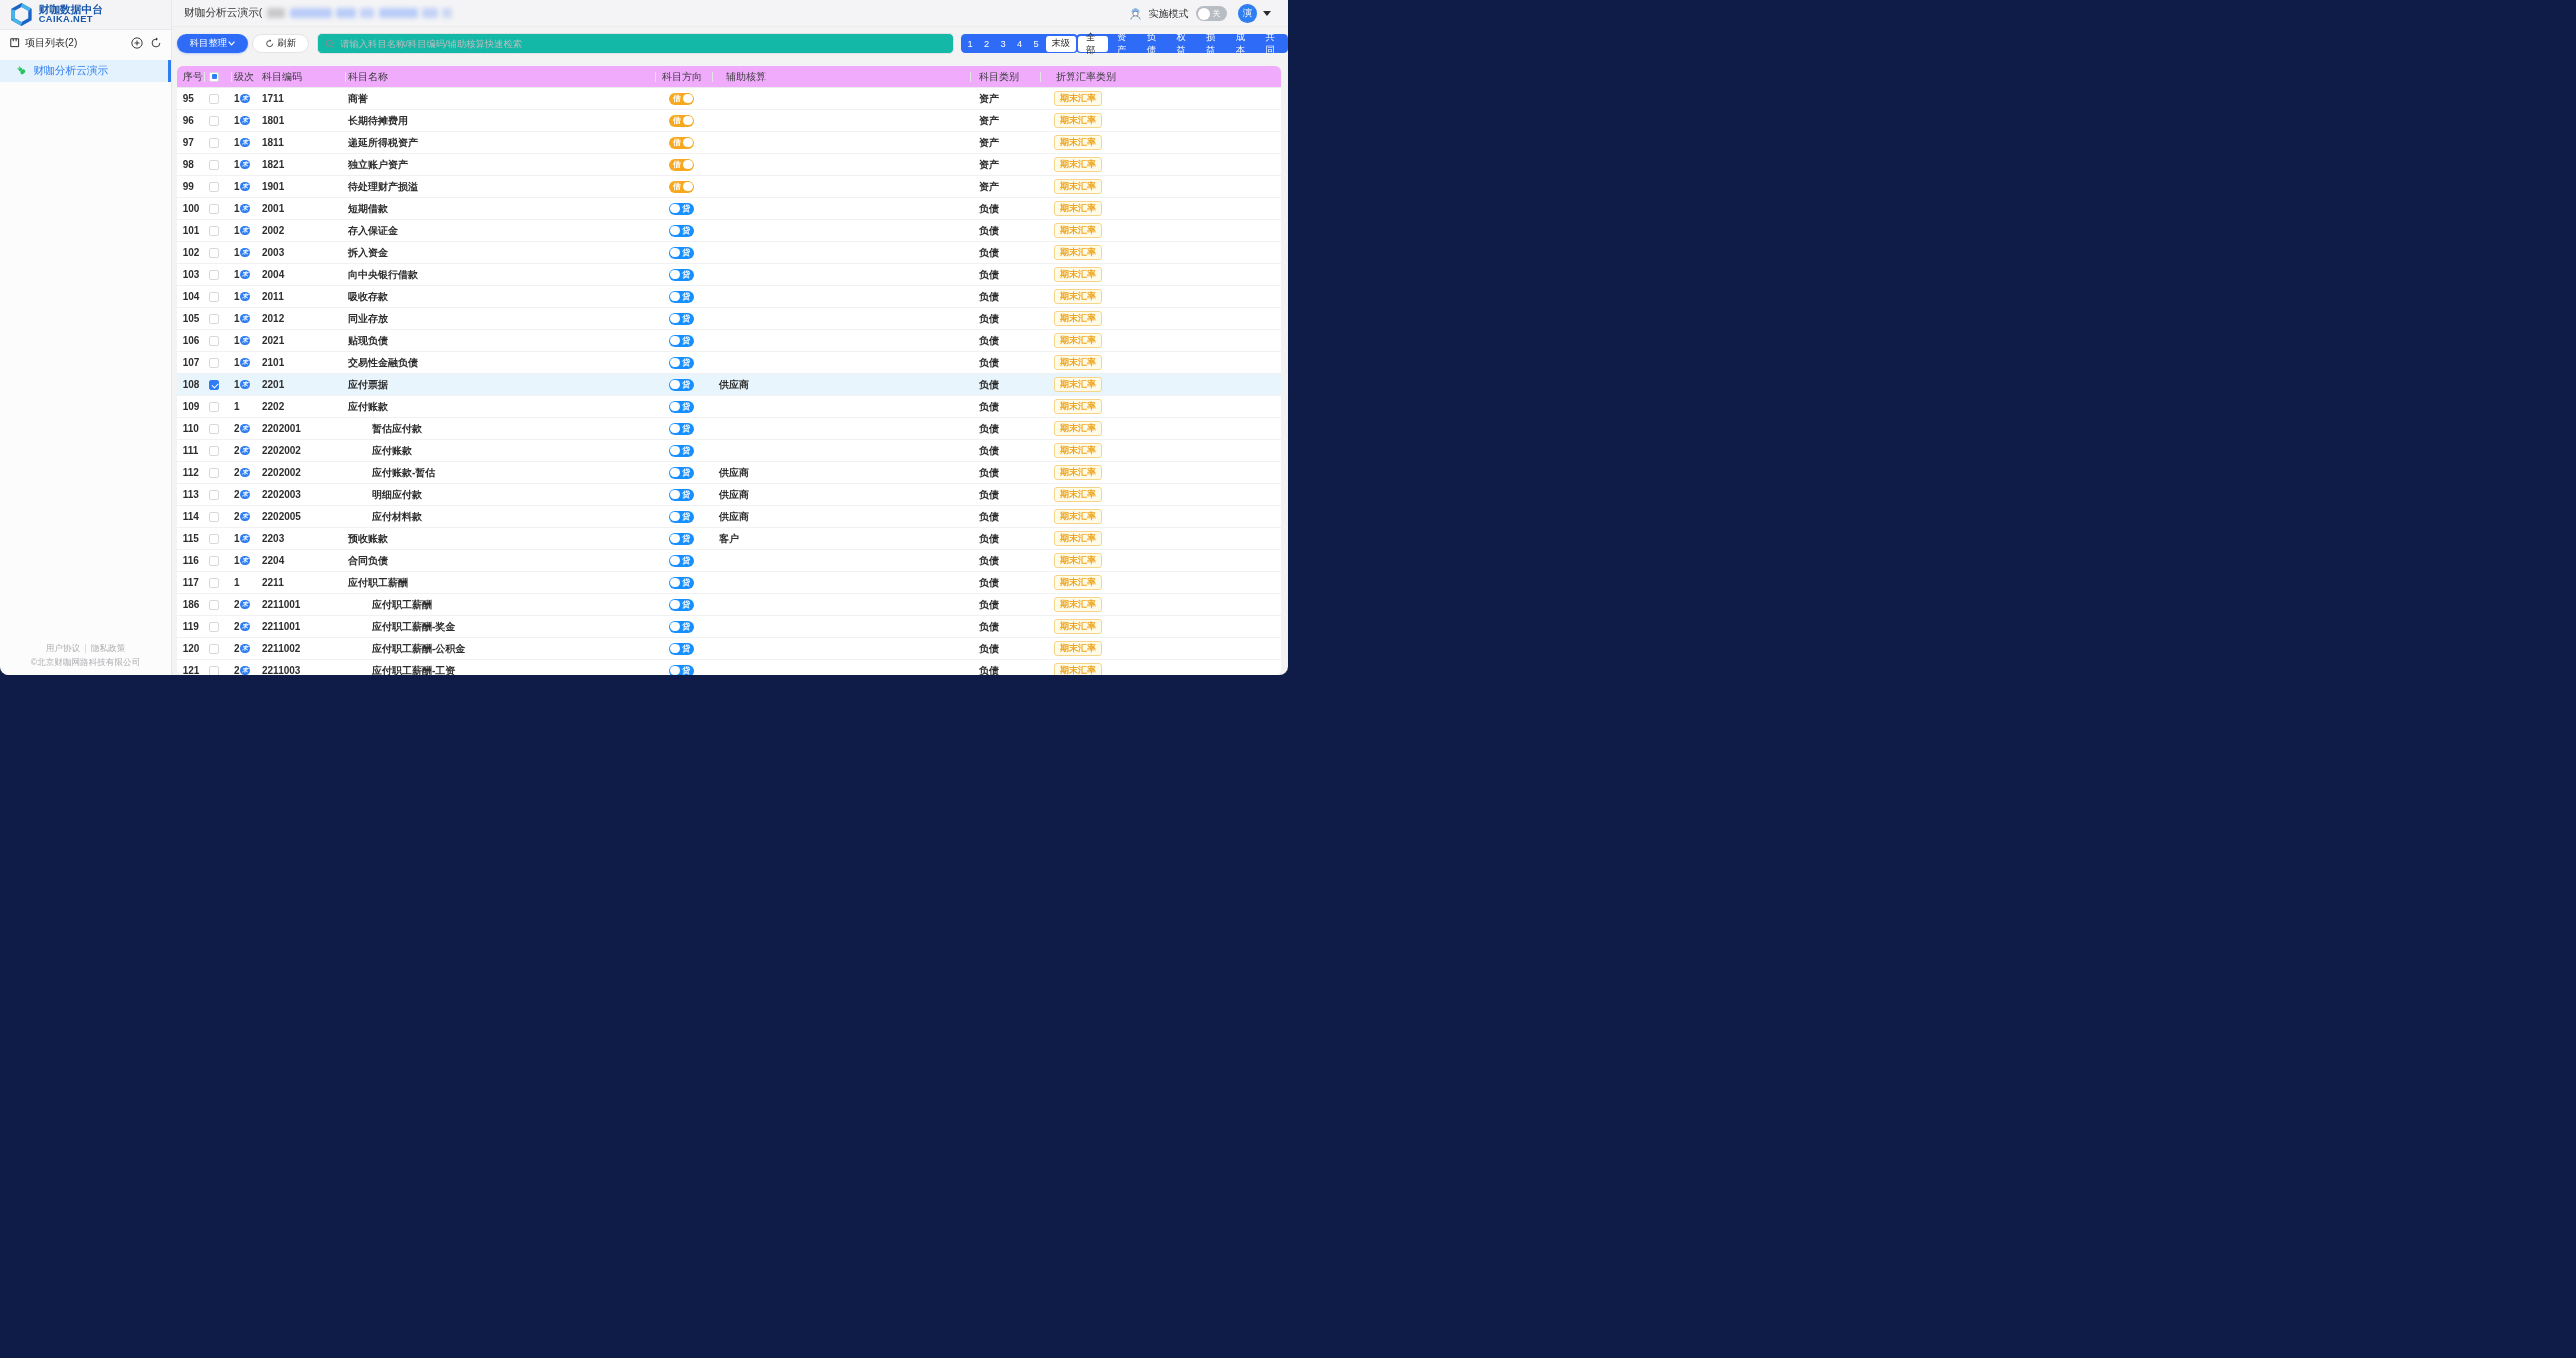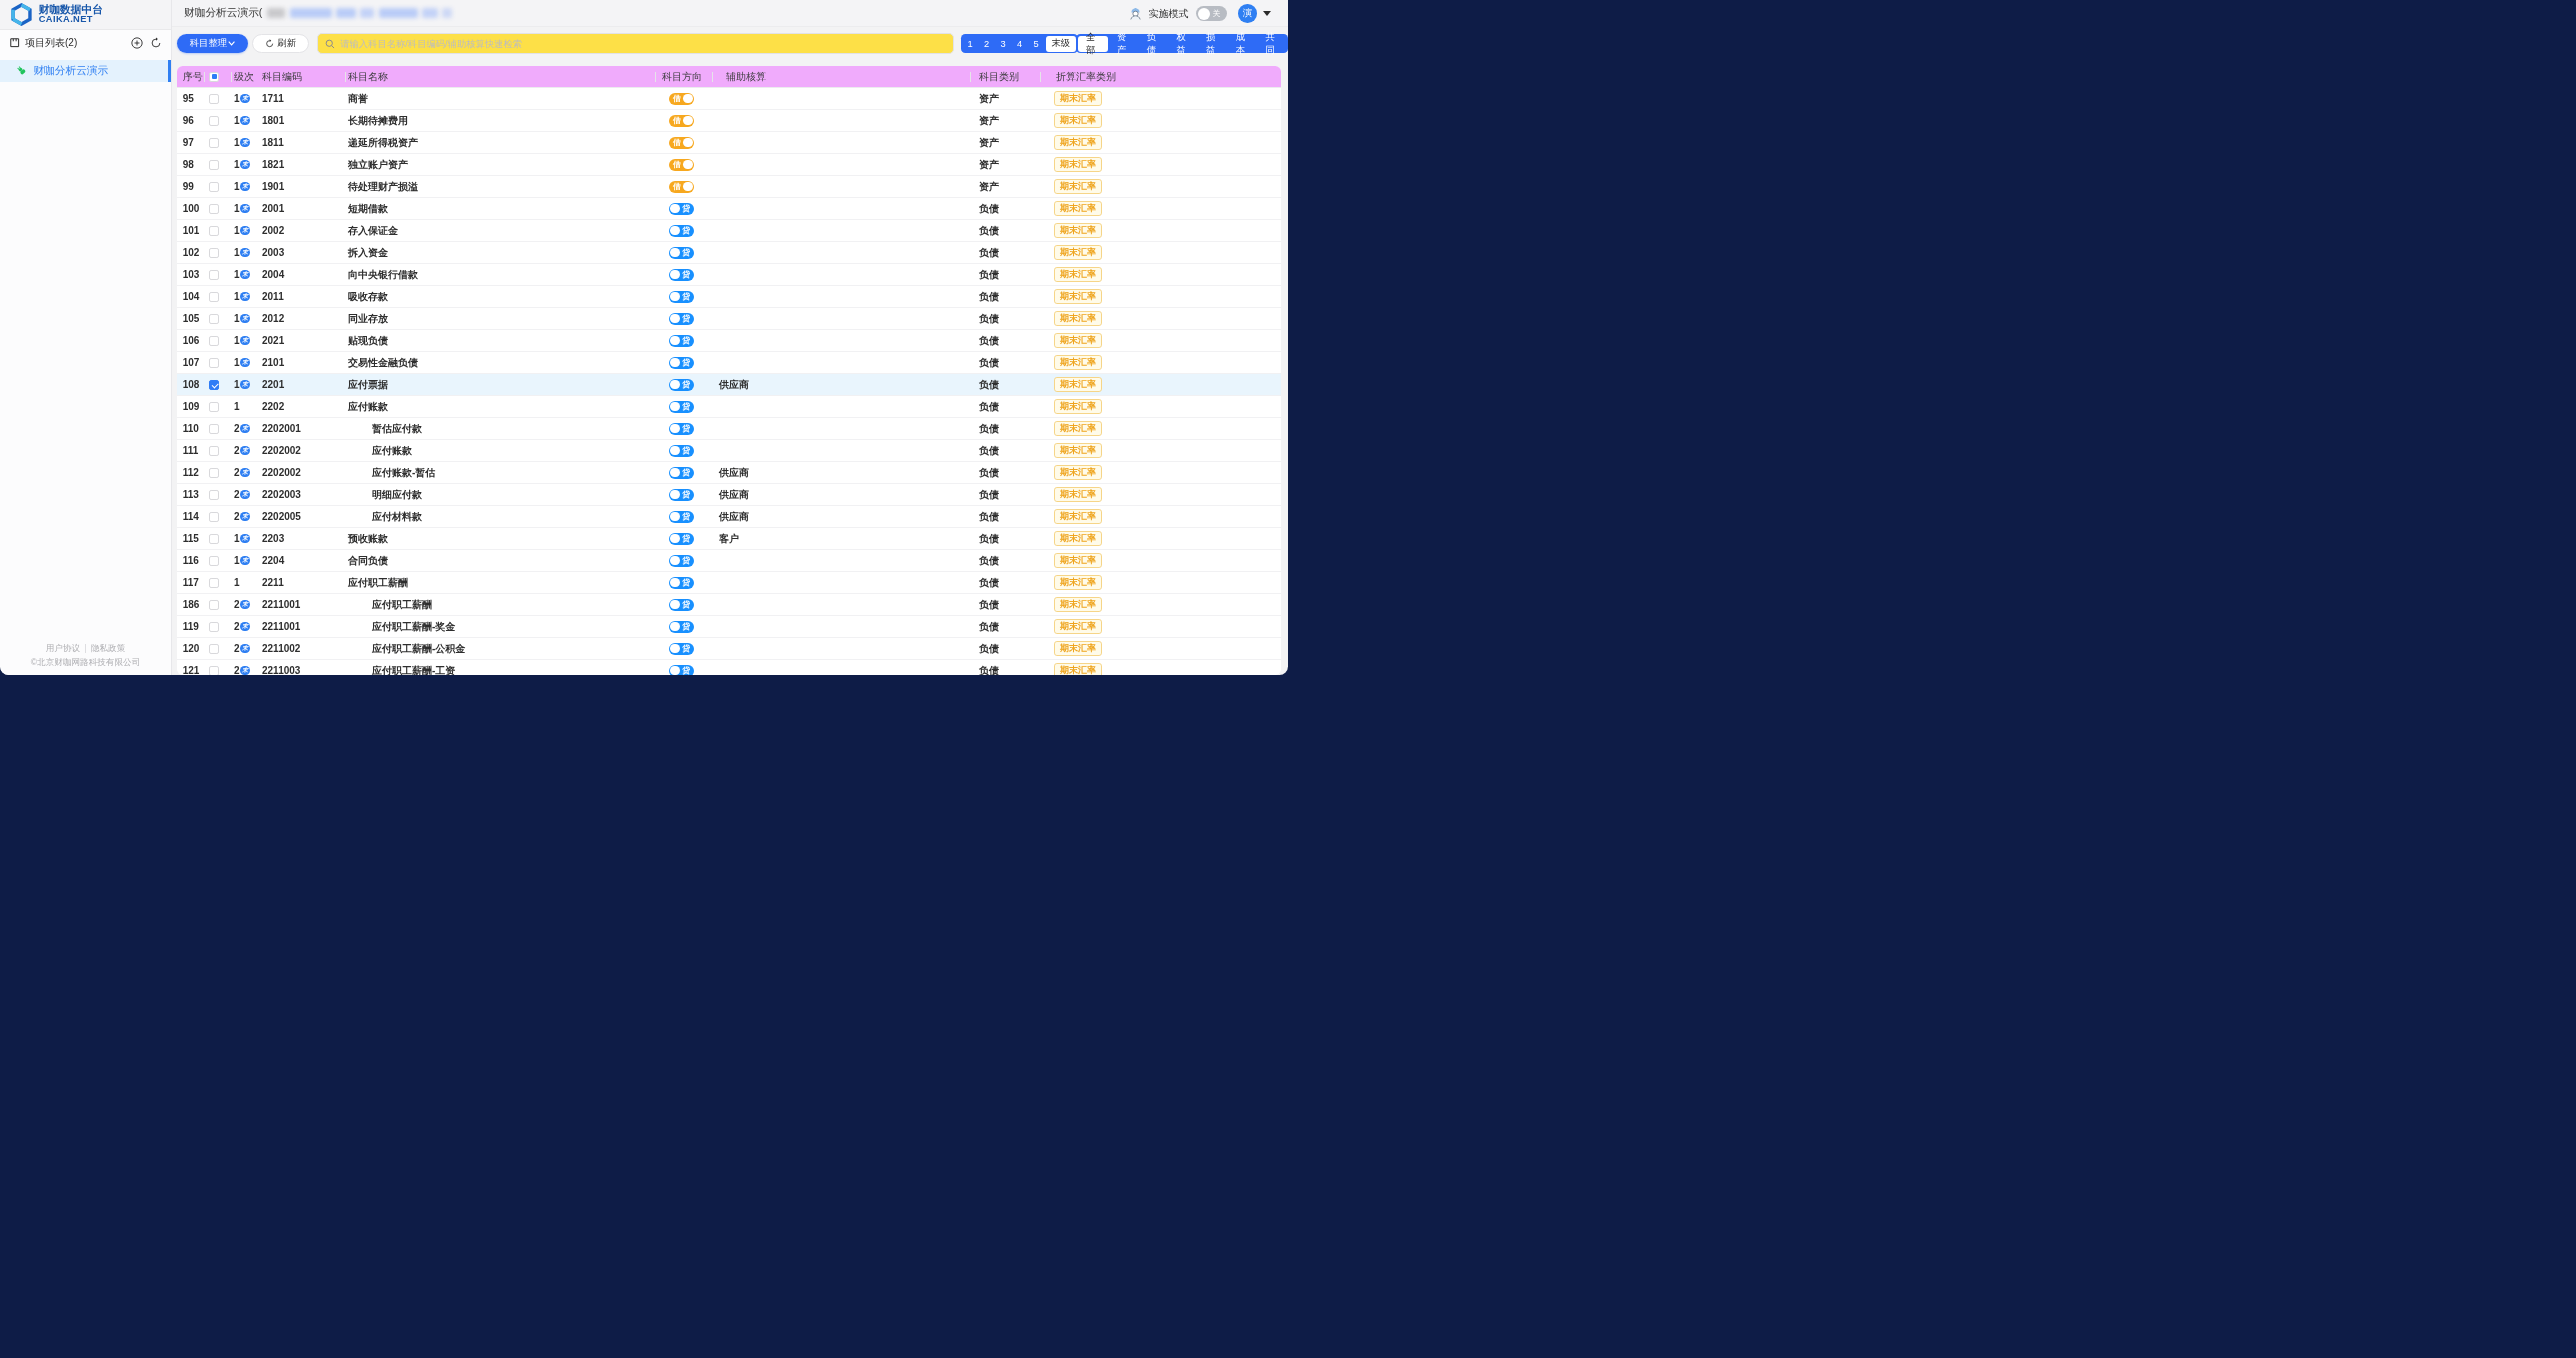--- a/index.html
+++ b/index.html
@@ -69,21 +69,21 @@
                  font-size:9.3px; display:flex; align-items:center;
                  justify-content:center; gap:1px; cursor:pointer;
                  box-shadow:0 0.7px 2.1px rgba(46,107,246,.35);
                  font-family:inherit; }
   .btn-plain { position:absolute; left:80px; top:7.2px; width:57px; height:19.3px;
                background:#fff; border:0.7px solid #e4e4e7; border-radius:10px;
                color:#2b2b2b; font-size:9.3px; display:flex; align-items:center;
                justify-content:center; gap:3px; cursor:pointer;
                font-family:inherit; }
   .searchbox { position:absolute; left:145px; top:6.4px; width:637px; height:21px;
-               background:#fde047; border:0.7px solid #e2e2e5; border-radius:5px;
+               background:#14b8a6; border:0.7px solid #e2e2e5; border-radius:5px;
                display:flex; align-items:center; padding:0 7.2px; }
   .searchbox input { border:none; outline:none; flex:1; font-size:9.3px;
                margin-left:5px; color:#333; font-family:inherit; background:transparent; }
   .searchbox input::placeholder { color:#bcbcc0; }
   .seg { position:absolute; top:7.2px; height:19.3px; background:#2e6bf6;
          border-radius:4.3px; display:flex; align-items:center; padding:0 0.7px; }
   .seg-levels { left:789px; }
   .seg-cats  { left:904px; }
   .seg .item { color:#fff; font-size:9.3px; padding:0 5.7px; height:19.3px;
                display:flex; align-items:center; cursor:pointer; }

